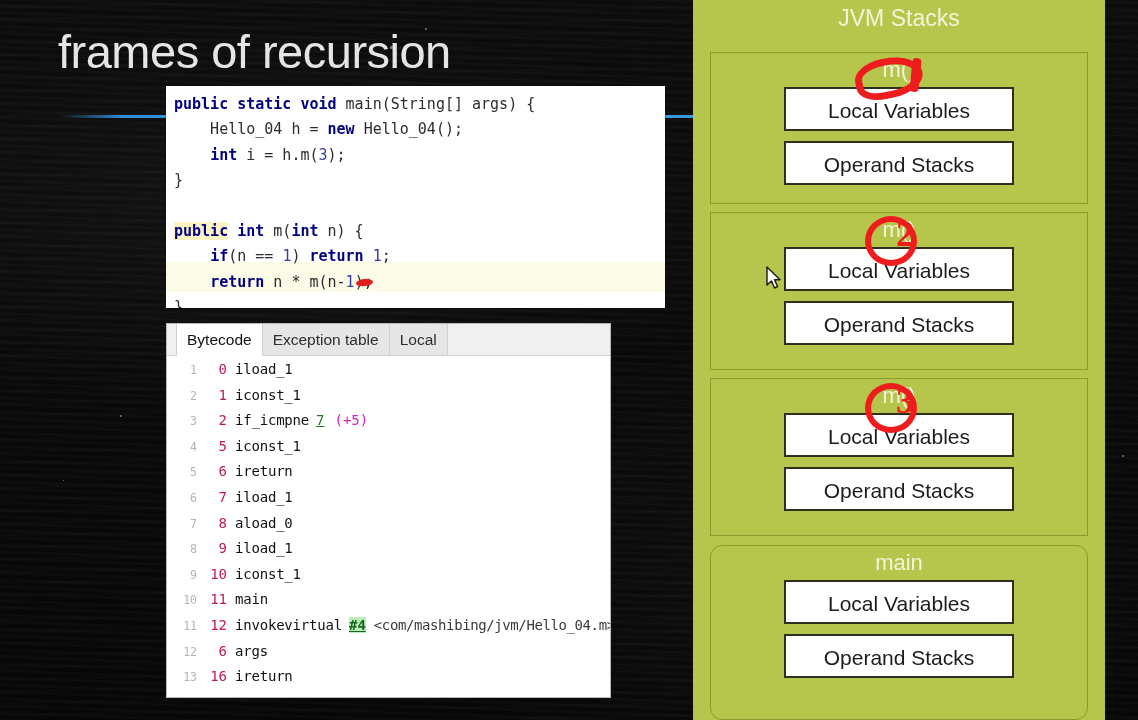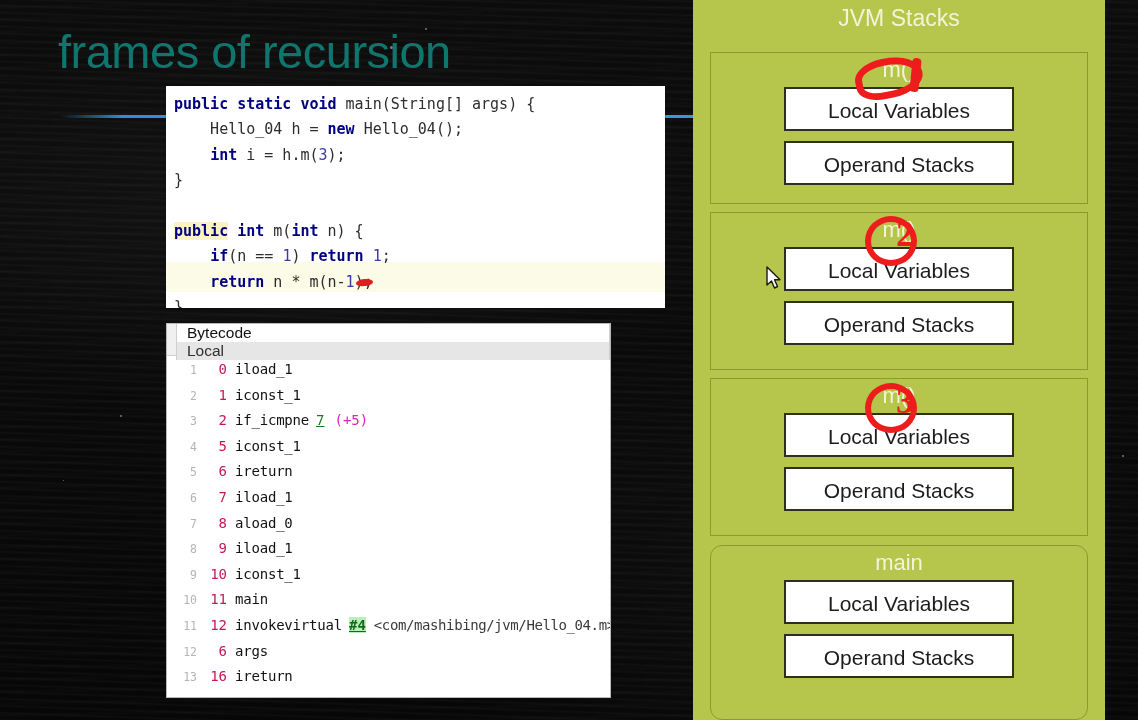--- a/index.html
+++ b/index.html
@@ -32,21 +32,21 @@
     background: rgba(255,255,255,0.45);
     width: 2px; height: 2px; border-radius: 50%;
   }
 
   
   .title {
     position: absolute;
     left: 58px; top: 26px;
     font-size: 47px;
     font-weight: 400;
-    color: #0f766e;
+    color: #e5e5e5;
     letter-spacing: -0.5px;
     line-height: 1.1;
     white-space: nowrap;
   }
 
   
   .blue-rule {
     position: absolute;
     left: 60px; top: 115px;
     width: 1045px; height: 3px;
@@ -102,21 +102,20 @@
     overflow: hidden;
   }
   .bc-tabs {
     position: relative;
     height: 31px;
     background: #f0f0f0;
     border-bottom: 1px solid #cfcfcf;
     padding-left: 10px;
     display: flex;
     align-items: stretch;
-    flex-direction: column;
   }
   .bc-tab {
     display: flex; align-items: center;
     padding: 0 10px;
     font-size: 15.5px;
     color: #2e2e2e;
     border-left: 1px solid #cfcfcf;
     border-right: 1px solid #cfcfcf;
     background: #e6e6e6;
     margin-left: -1px;
@@ -282,20 +281,21 @@
 
   <div class="code-panel">
     <div class="code-hl-band"></div>
     <div class="code-lines"><span class="ln"><span class="kw">public</span><span class="pln"> </span><span class="kw">static</span><span class="pln"> </span><span class="kw">void</span><span class="pln"> main(String[] args) {</span></span><span class="ln"><span class="pln">    Hello_04 h = </span><span class="kw">new</span><span class="pln"> Hello_04();</span></span><span class="ln"><span class="pln">    </span><span class="kw">int</span><span class="pln"> i = h.m(</span><span class="num">3</span><span class="pln">);</span></span><span class="ln"><span class="pln">}</span></span><span class="ln">&nbsp;</span><span class="ln"><span class="kw hl-tok">public</span><span class="pln"> </span><span class="kw">int</span><span class="pln"> m(</span><span class="kw">int</span><span class="pln"> n) {</span></span><span class="ln"><span class="pln">    </span><span class="kw">if</span><span class="pln">(n == </span><span class="num">1</span><span class="pln">) </span><span class="kw">return</span><span class="pln"> </span><span class="num">1</span><span class="pln">;</span></span><span class="ln"><span class="pln">    </span><span class="kw">return</span><span class="pln"> n * m(n-</span><span class="num">1</span><span class="pln">);</span></span><span class="ln"><span class="pln">}</span></span></div>
   </div>
   <div class="pen-underline"></div>
 
   <div class="bc-panel">
     <div class="bc-tabs">
         <div class="bc-tab active">Bytecode</div>
+        <div class="bc-tab">Exception table</div>
         <div class="bc-tab">Local</div>
       </div>
     <div class="bc-body">
         <div class="bc-row">
           <span class="bc-gutter">1</span>
           <span class="bc-off">0</span>
           <span class="bc-op">iload_1</span>
         </div>
         <div class="bc-row">
           <span class="bc-gutter">2</span>

